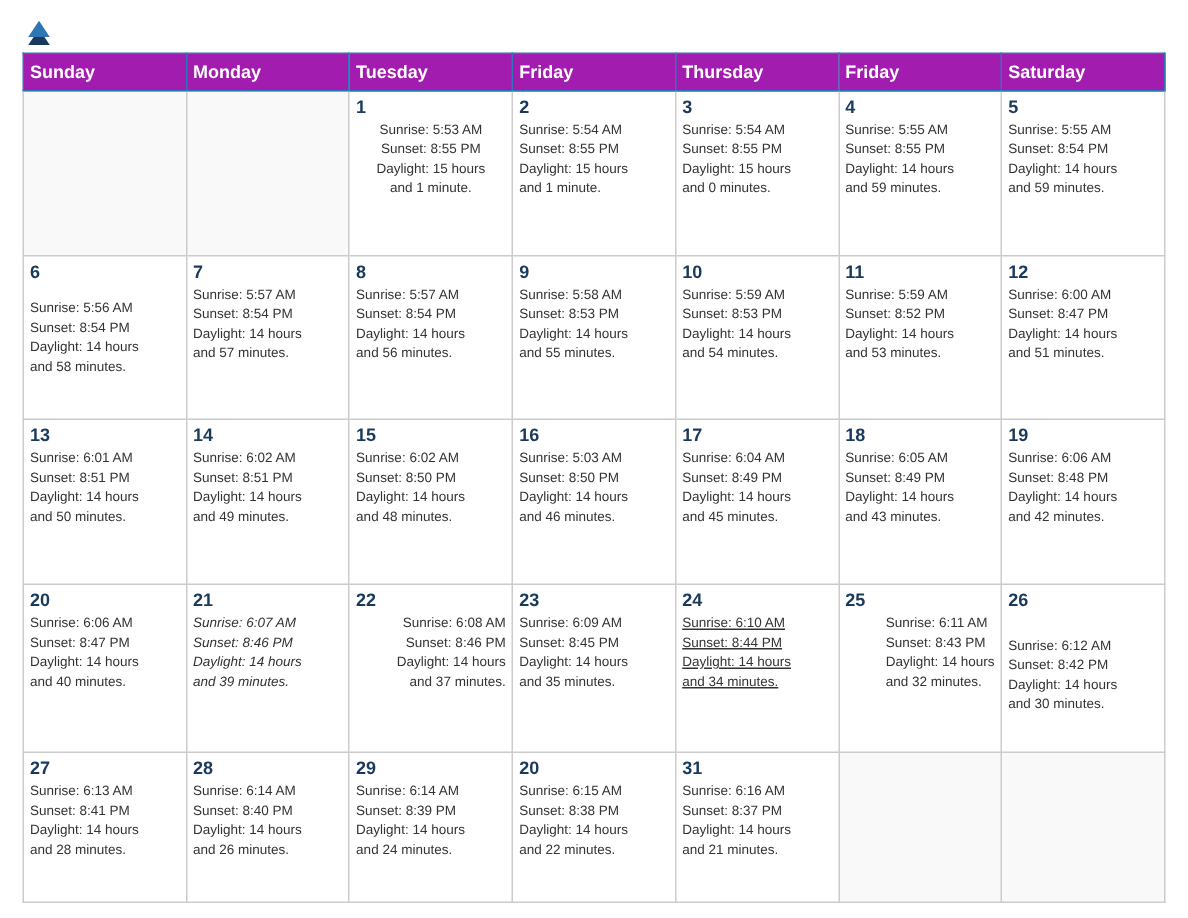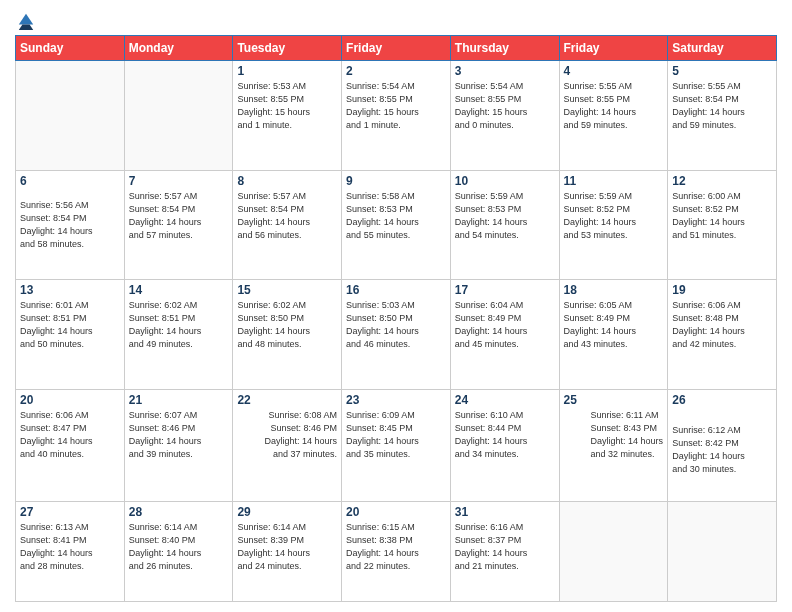--- a/index.html
+++ b/index.html
@@ -56,21 +56,21 @@
       color: #333;
     }
     .calendar {
       flex: 1;
       border: 1px solid #ccc;
       border-collapse: collapse;
       width: 100%;
       table-layout: fixed;
     }
     .calendar th {
-      background: #ef4444;
+      background: #a21caf;
       color: #fff;
       font-size: 12px;
       font-weight: bold;
       padding: 5px 4px;
       text-align: left;
       border: 1px solid #2e75b6;
     }
     .calendar td {
       border: 1px solid #ccc;
       vertical-align: top;
@@ -132,21 +132,21 @@
           <th>Friday</th>
           <th>Saturday</th>
         </tr>
     </thead>
     <tbody id="calendar-body">
     <tr>
           <td class="empty"></td>
           <td class="empty"></td>
           <td>
             <span class="day-num">1</span>
-            <div class="day-detail" style="white-space: pre-line;">Sunrise: 5:53 AM
+            <div class="day-detail" style="white-space: pre-line; text-align: center;">Sunrise: 5:53 AM
 Sunset: 8:55 PM
 Daylight: 15 hours
 and 1 minute.</div>
           </td>
           <td>
             <span class="day-num">2</span>
             <div class="day-detail" style="white-space: pre-line;">Sunrise: 5:54 AM
 Sunset: 8:55 PM
 Daylight: 15 hours
 and 1 minute.</div>
@@ -212,21 +212,21 @@
           <td>
             <span class="day-num">11</span>
             <div class="day-detail" style="white-space: pre-line;">Sunrise: 5:59 AM
 Sunset: 8:52 PM
 Daylight: 14 hours
 and 53 minutes.</div>
           </td>
           <td>
             <span class="day-num">12</span>
             <div class="day-detail" style="white-space: pre-line;">Sunrise: 6:00 AM
-Sunset: 8:52 PM
+Sunset: 8:47 PM
 Daylight: 14 hours
 and 51 minutes.</div>
           </td>
         </tr>
         <tr>
           <td>
             <span class="day-num">13</span>
             <div class="day-detail" style="white-space: pre-line;">Sunrise: 6:01 AM
 Sunset: 8:51 PM
 Daylight: 14 hours
@@ -278,42 +278,42 @@
         <tr>
           <td>
             <span class="day-num">20</span>
             <div class="day-detail" style="white-space: pre-line;">Sunrise: 6:06 AM
 Sunset: 8:47 PM
 Daylight: 14 hours
 and 40 minutes.</div>
           </td>
           <td>
             <span class="day-num">21</span>
-            <div class="day-detail" style="white-space: pre-line;">Sunrise: 6:07 AM
+            <div class="day-detail" style="white-space: pre-line; font-style: italic;">Sunrise: 6:07 AM
 Sunset: 8:46 PM
 Daylight: 14 hours
 and 39 minutes.</div>
           </td>
           <td>
             <span class="day-num">22</span>
             <div class="day-detail" style="white-space: pre-line; text-align: right;">Sunrise: 6:08 AM
 Sunset: 8:46 PM
 Daylight: 14 hours
 and 37 minutes.</div>
           </td>
           <td>
             <span class="day-num">23</span>
             <div class="day-detail" style="white-space: pre-line;">Sunrise: 6:09 AM
 Sunset: 8:45 PM
 Daylight: 14 hours
 and 35 minutes.</div>
           </td>
           <td>
             <span class="day-num">24</span>
-            <div class="day-detail" style="white-space: pre-line;">Sunrise: 6:10 AM
+            <div class="day-detail" style="white-space: pre-line; text-decoration: underline;">Sunrise: 6:10 AM
 Sunset: 8:44 PM
 Daylight: 14 hours
 and 34 minutes.</div>
           </td>
           <td>
             <span class="day-num">25</span>
             <div class="day-detail" style="white-space: pre-line; margin-left: 27px;">Sunrise: 6:11 AM
 Sunset: 8:43 PM
 Daylight: 14 hours
 and 32 minutes.</div>

